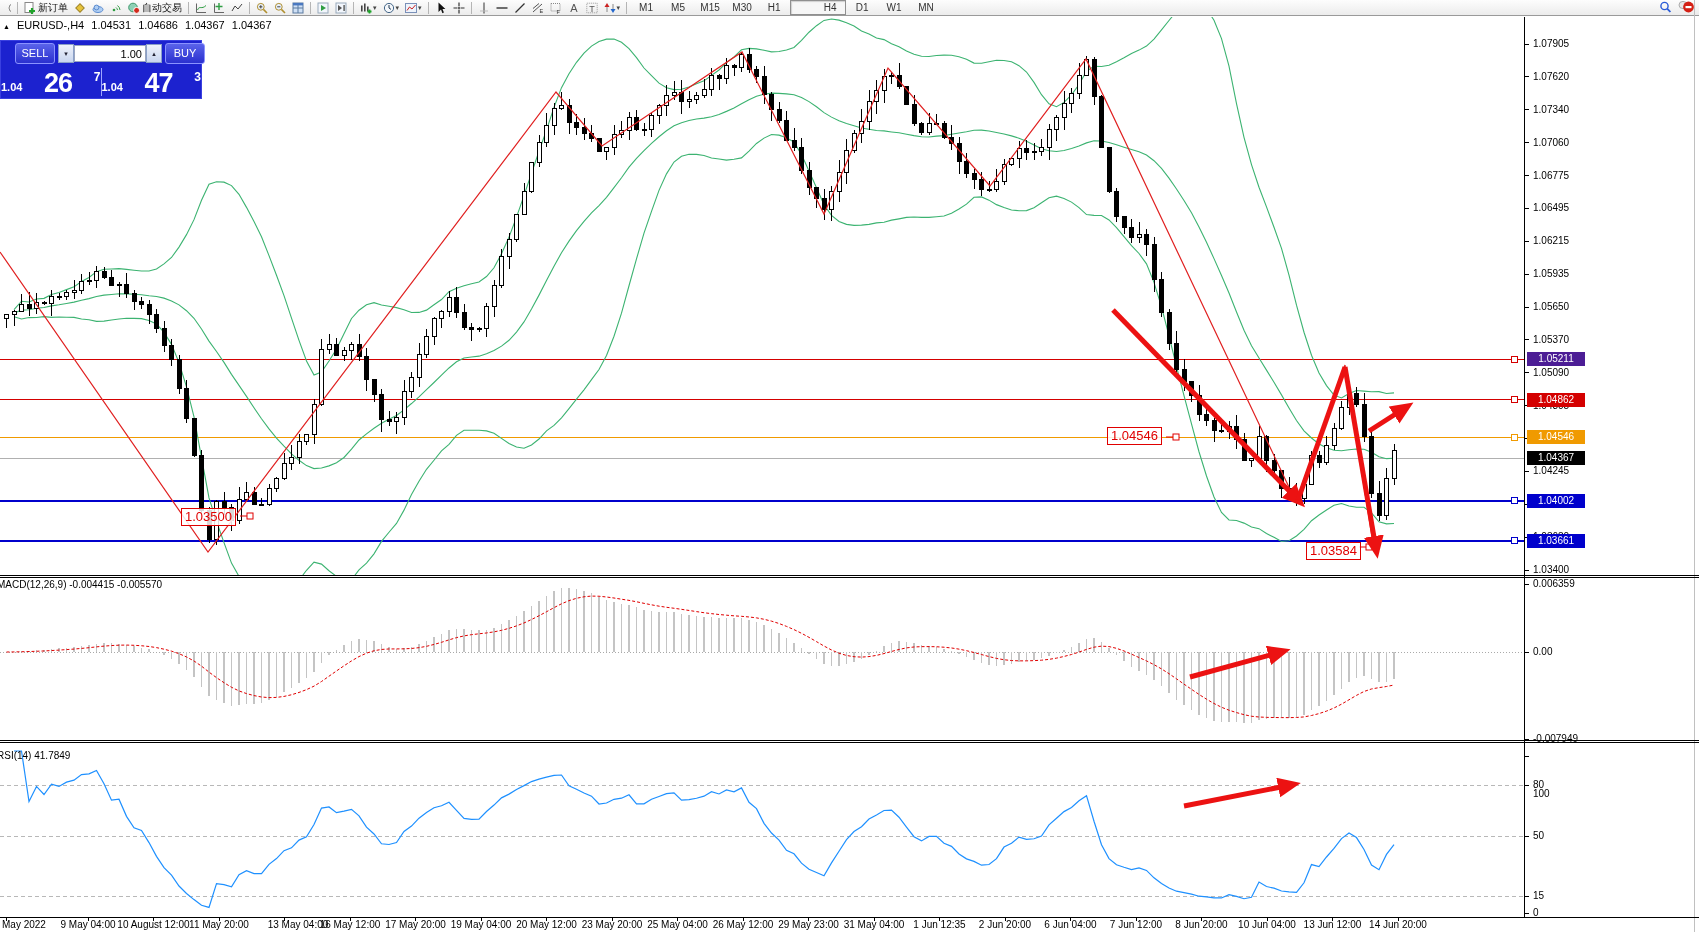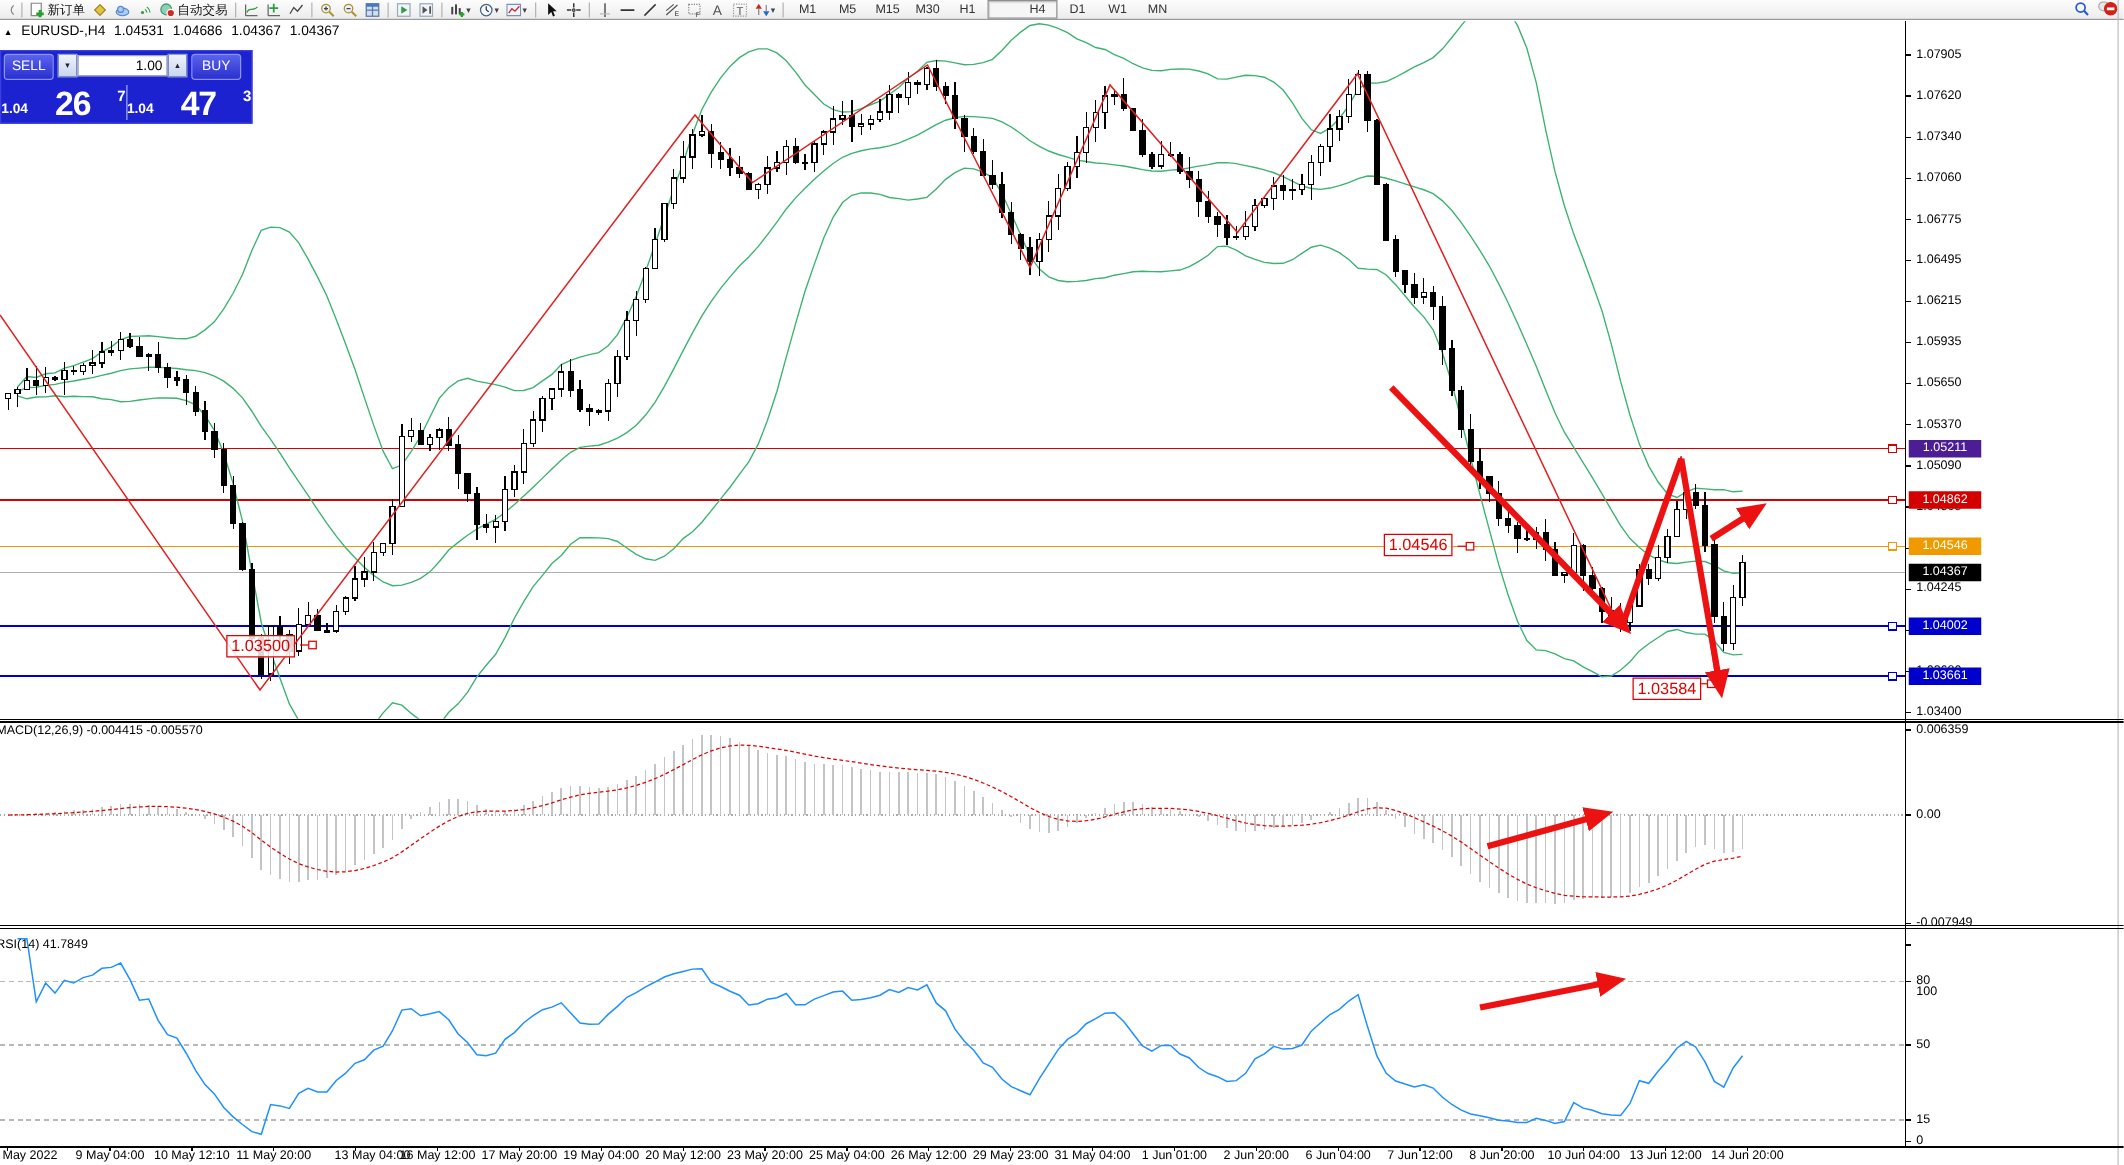--- a/index.html
+++ b/index.html
@@ -18,21 +18,21 @@
     padding:0 3px;height:13px;line-height:13px;border:1px solid transparent;}
   .tf-btn.active{background:#f6f6f6;border:1px solid #8f8f8f;box-shadow:inset 1px 1px 1px #d0d0d0;padding-left:27px;}
   #tb-right{position:absolute;right:4px;top:1px;display:flex;align-items:center;gap:4px;}
   
   #chart-header{position:absolute;left:3px;top:19px;font-size:11px;color:#000;white-space:nowrap;z-index:5;}
   #chart-header .mk{font-size:7px;margin-right:4px;}
   #chart-header span{margin-right:4px;}
   
   #trade-panel{position:absolute;left:0;top:40px;width:200px;height:57px;background:#1c22cf;
     border:1px solid #3a40e0;z-index:6;color:#fff;}
-  #tp-row1{position:absolute;left:0;top:2px;width:100%;height:21px;display:flex;align-items:flex-start;}
+  #tp-row1{position:absolute;left:12px;top:2px;width:100%;height:21px;display:flex;align-items:center;}
   .tp-btn{height:19px;line-height:19px;text-align:center;font-size:11px;color:#fff;
     background:linear-gradient(#5a63ea,#2a30cf);border:1px solid #8a92ff;border-radius:3px;cursor:pointer;}
   #sell-btn{width:38px;margin-left:2px;}
   #buy-btn{width:38px;margin-left:3px;}
   #vol-group{display:flex;align-items:center;margin-left:3px;}
   .spin{width:14px;height:17px;background:linear-gradient(#eef2fb,#c9d6ef);border:1px solid #8aa0c8;
     color:#223;font-size:7px;line-height:17px;text-align:center;cursor:pointer;}
   #vol-input{width:64px;height:15px;border:1px solid #9aa6c0;font-size:11px;text-align:right;
     padding:0 3px;font-family:"Liberation Sans",sans-serif;}
   #tp-row2{position:absolute;left:0;top:25px;width:100%;height:32px;display:flex;}
@@ -1009,33 +1009,33 @@
       <div class="badge" style="top:533.9889632499714px;background:#0000cc">1.03661</div>
       <div class="txt-box" style="left:181px;top:508px">1.03500</div>
       <div class="txt-box" style="left:1107px;top:427px">1.04546</div>
       <div class="txt-box" style="left:1306px;top:542px">1.03584</div>
       <div class="ind-label" style="left:-3px;top:579px">MACD(12,26,9) -0.004415 -0.005570</div>
       <div class="ind-label" style="left:-3px;top:750px">RSI(14) 41.7849</div>
     </div>
   <div id="time-axis">
       <span class="xtick-label" style="left:2px;transform:none;top:1px">May 2022</span>
       <span class="xtick-label" style="left:88px;top:1px">9 May 04:00</span>
-      <span class="xtick-label" style="left:153.5px;top:1px">10 May 12:10</span>
+      <span class="xtick-label" style="left:153.5px;top:1px">10 August 12:00</span>
       <span class="xtick-label" style="left:219px;top:1px">11 May 20:00</span>
       <span class="xtick-label" style="left:298px;top:1px">13 May 04:00</span>
       <span class="xtick-label" style="left:350px;top:1px">16 May 12:00</span>
       <span class="xtick-label" style="left:415.5px;top:1px">17 May 20:00</span>
       <span class="xtick-label" style="left:481px;top:1px">19 May 04:00</span>
       <span class="xtick-label" style="left:546.5px;top:1px">20 May 12:00</span>
       <span class="xtick-label" style="left:612px;top:1px">23 May 20:00</span>
       <span class="xtick-label" style="left:677.5px;top:1px">25 May 04:00</span>
       <span class="xtick-label" style="left:743px;top:1px">26 May 12:00</span>
       <span class="xtick-label" style="left:808.5px;top:1px">29 May 23:00</span>
       <span class="xtick-label" style="left:874px;top:1px">31 May 04:00</span>
-      <span class="xtick-label" style="left:939.5px;top:1px">1 Jun 01:00</span>
+      <span class="xtick-label" style="left:939.5px;top:1px">1 Jun 12:35</span>
       <span class="xtick-label" style="left:1005px;top:1px">2 Jun 20:00</span>
       <span class="xtick-label" style="left:1070.5px;top:1px">6 Jun 04:00</span>
       <span class="xtick-label" style="left:1136px;top:1px">7 Jun 12:00</span>
       <span class="xtick-label" style="left:1201.5px;top:1px">8 Jun 20:00</span>
       <span class="xtick-label" style="left:1267px;top:1px">10 Jun 04:00</span>
       <span class="xtick-label" style="left:1332.5px;top:1px">13 Jun 12:00</span>
       <span class="xtick-label" style="left:1398px;top:1px">14 Jun 20:00</span>
     </div>
   <div id="right-edge"></div>
 </div>

